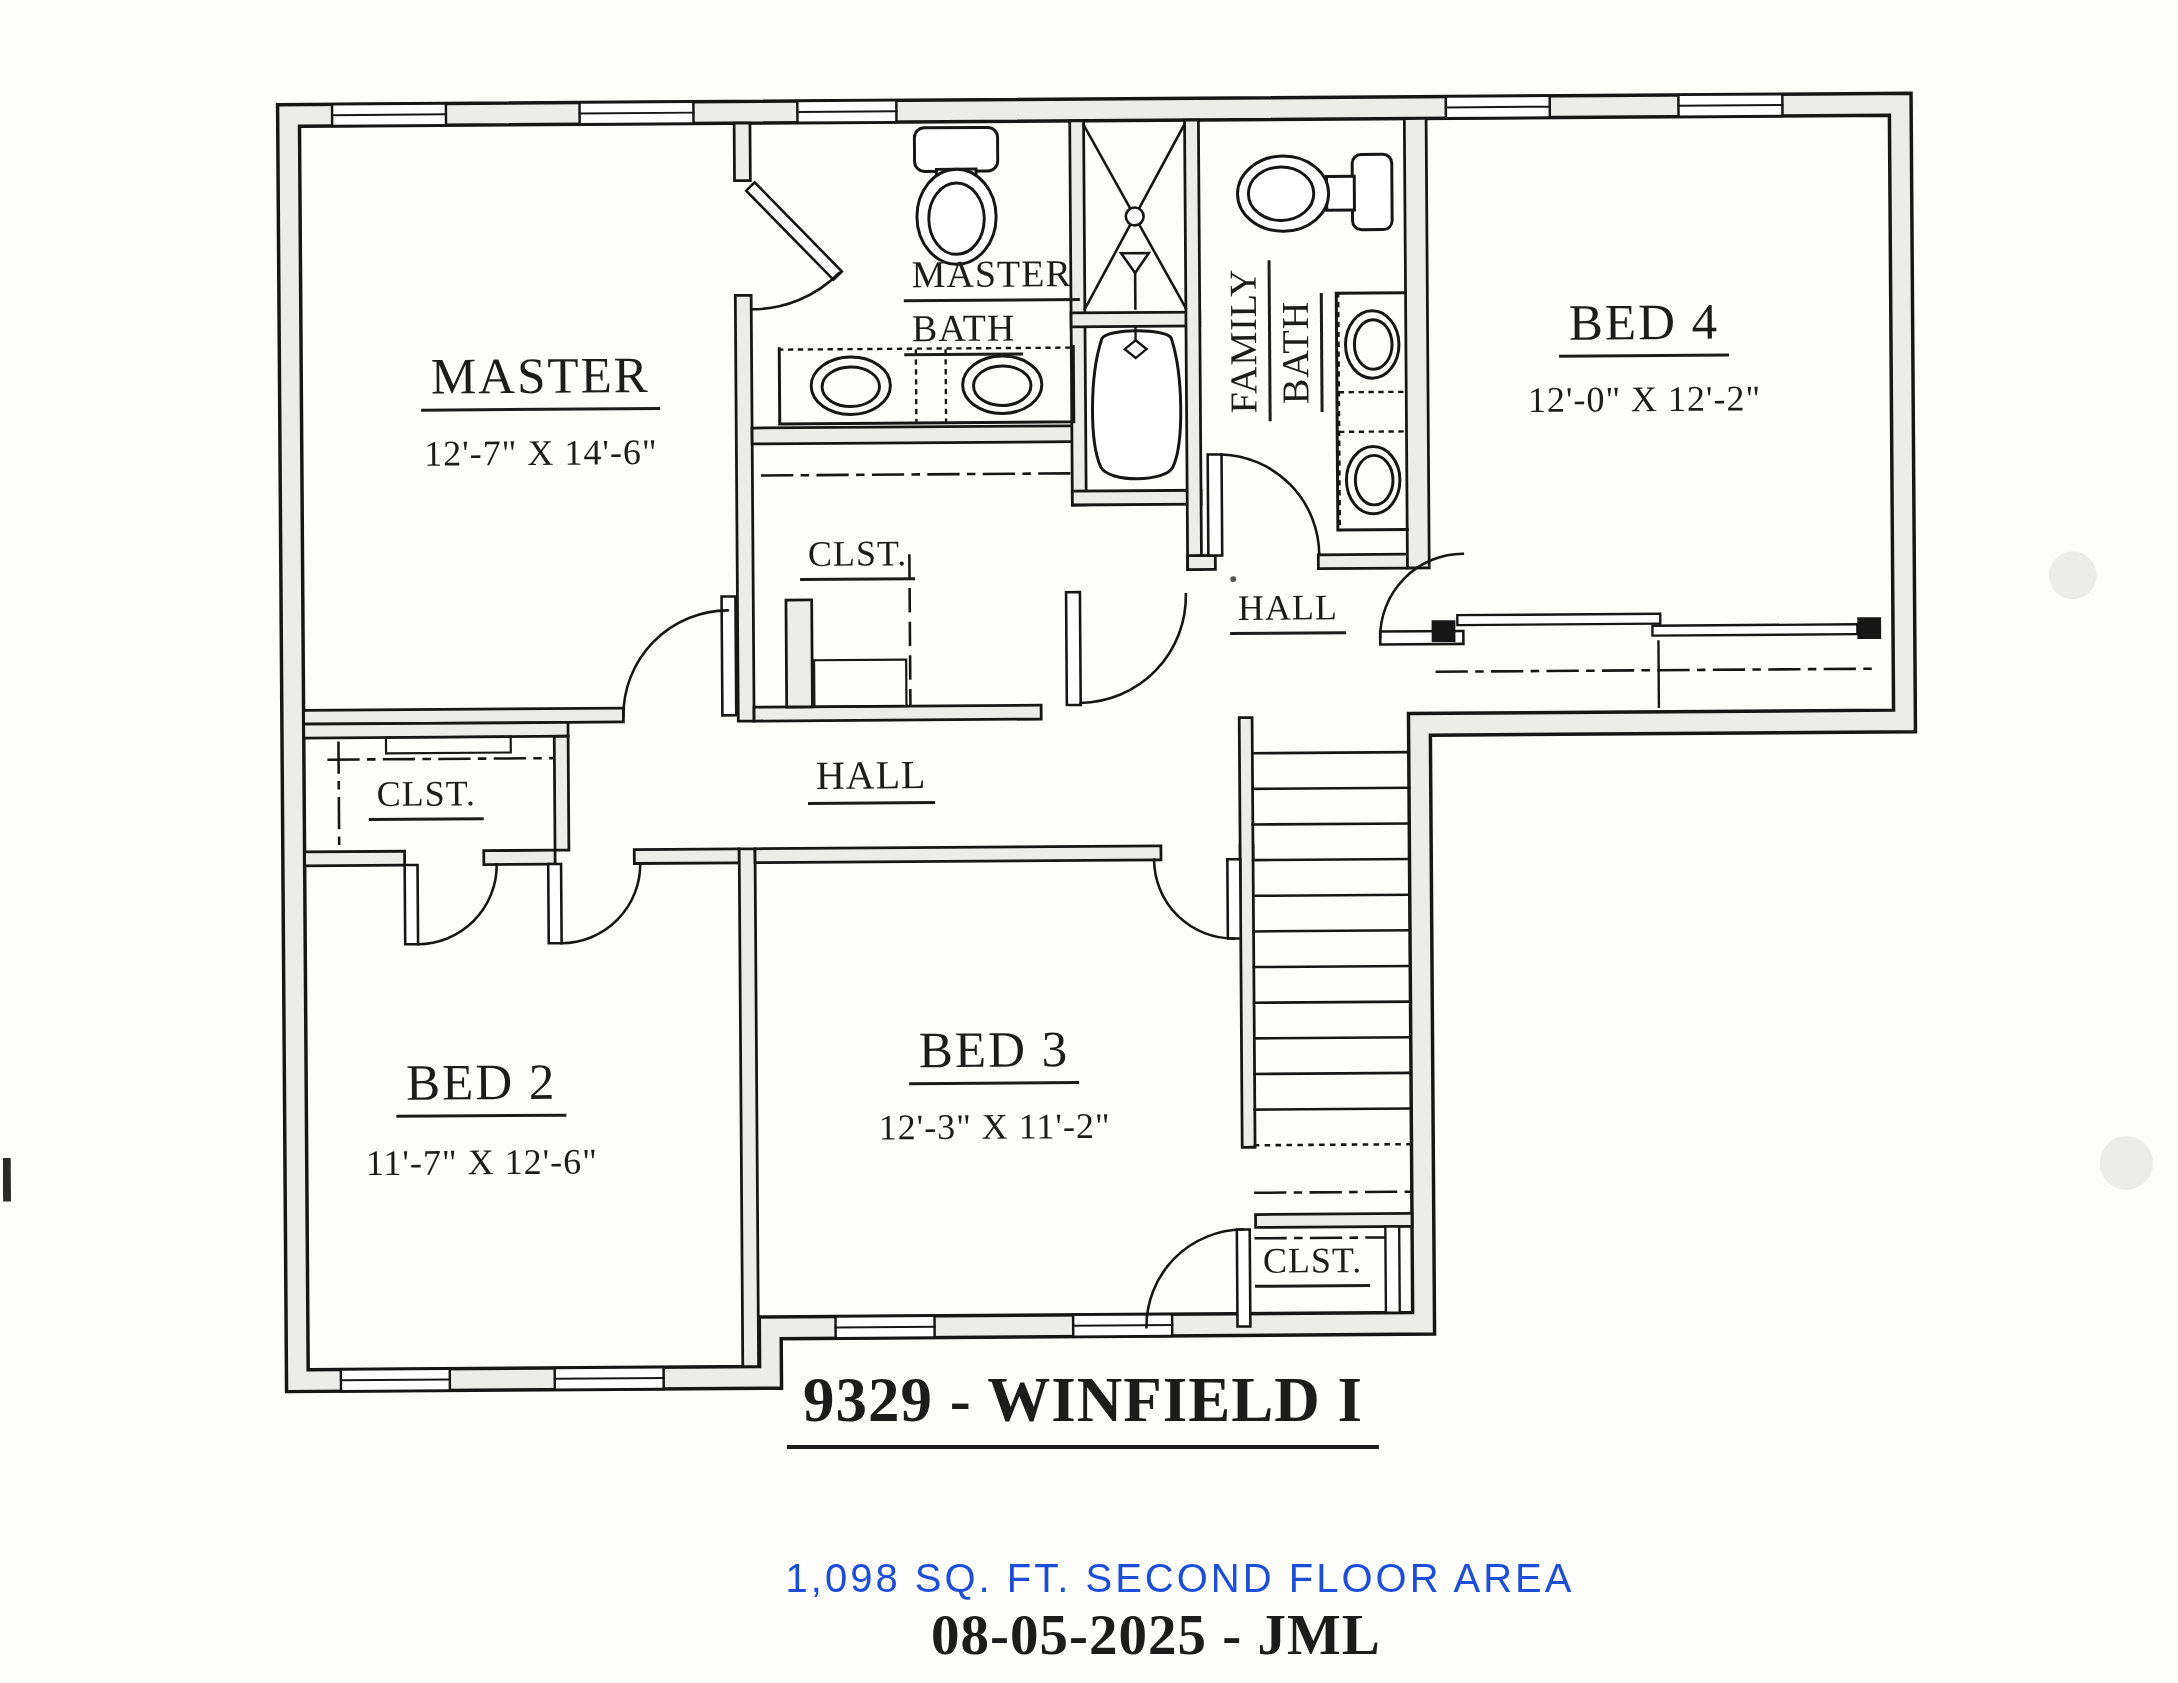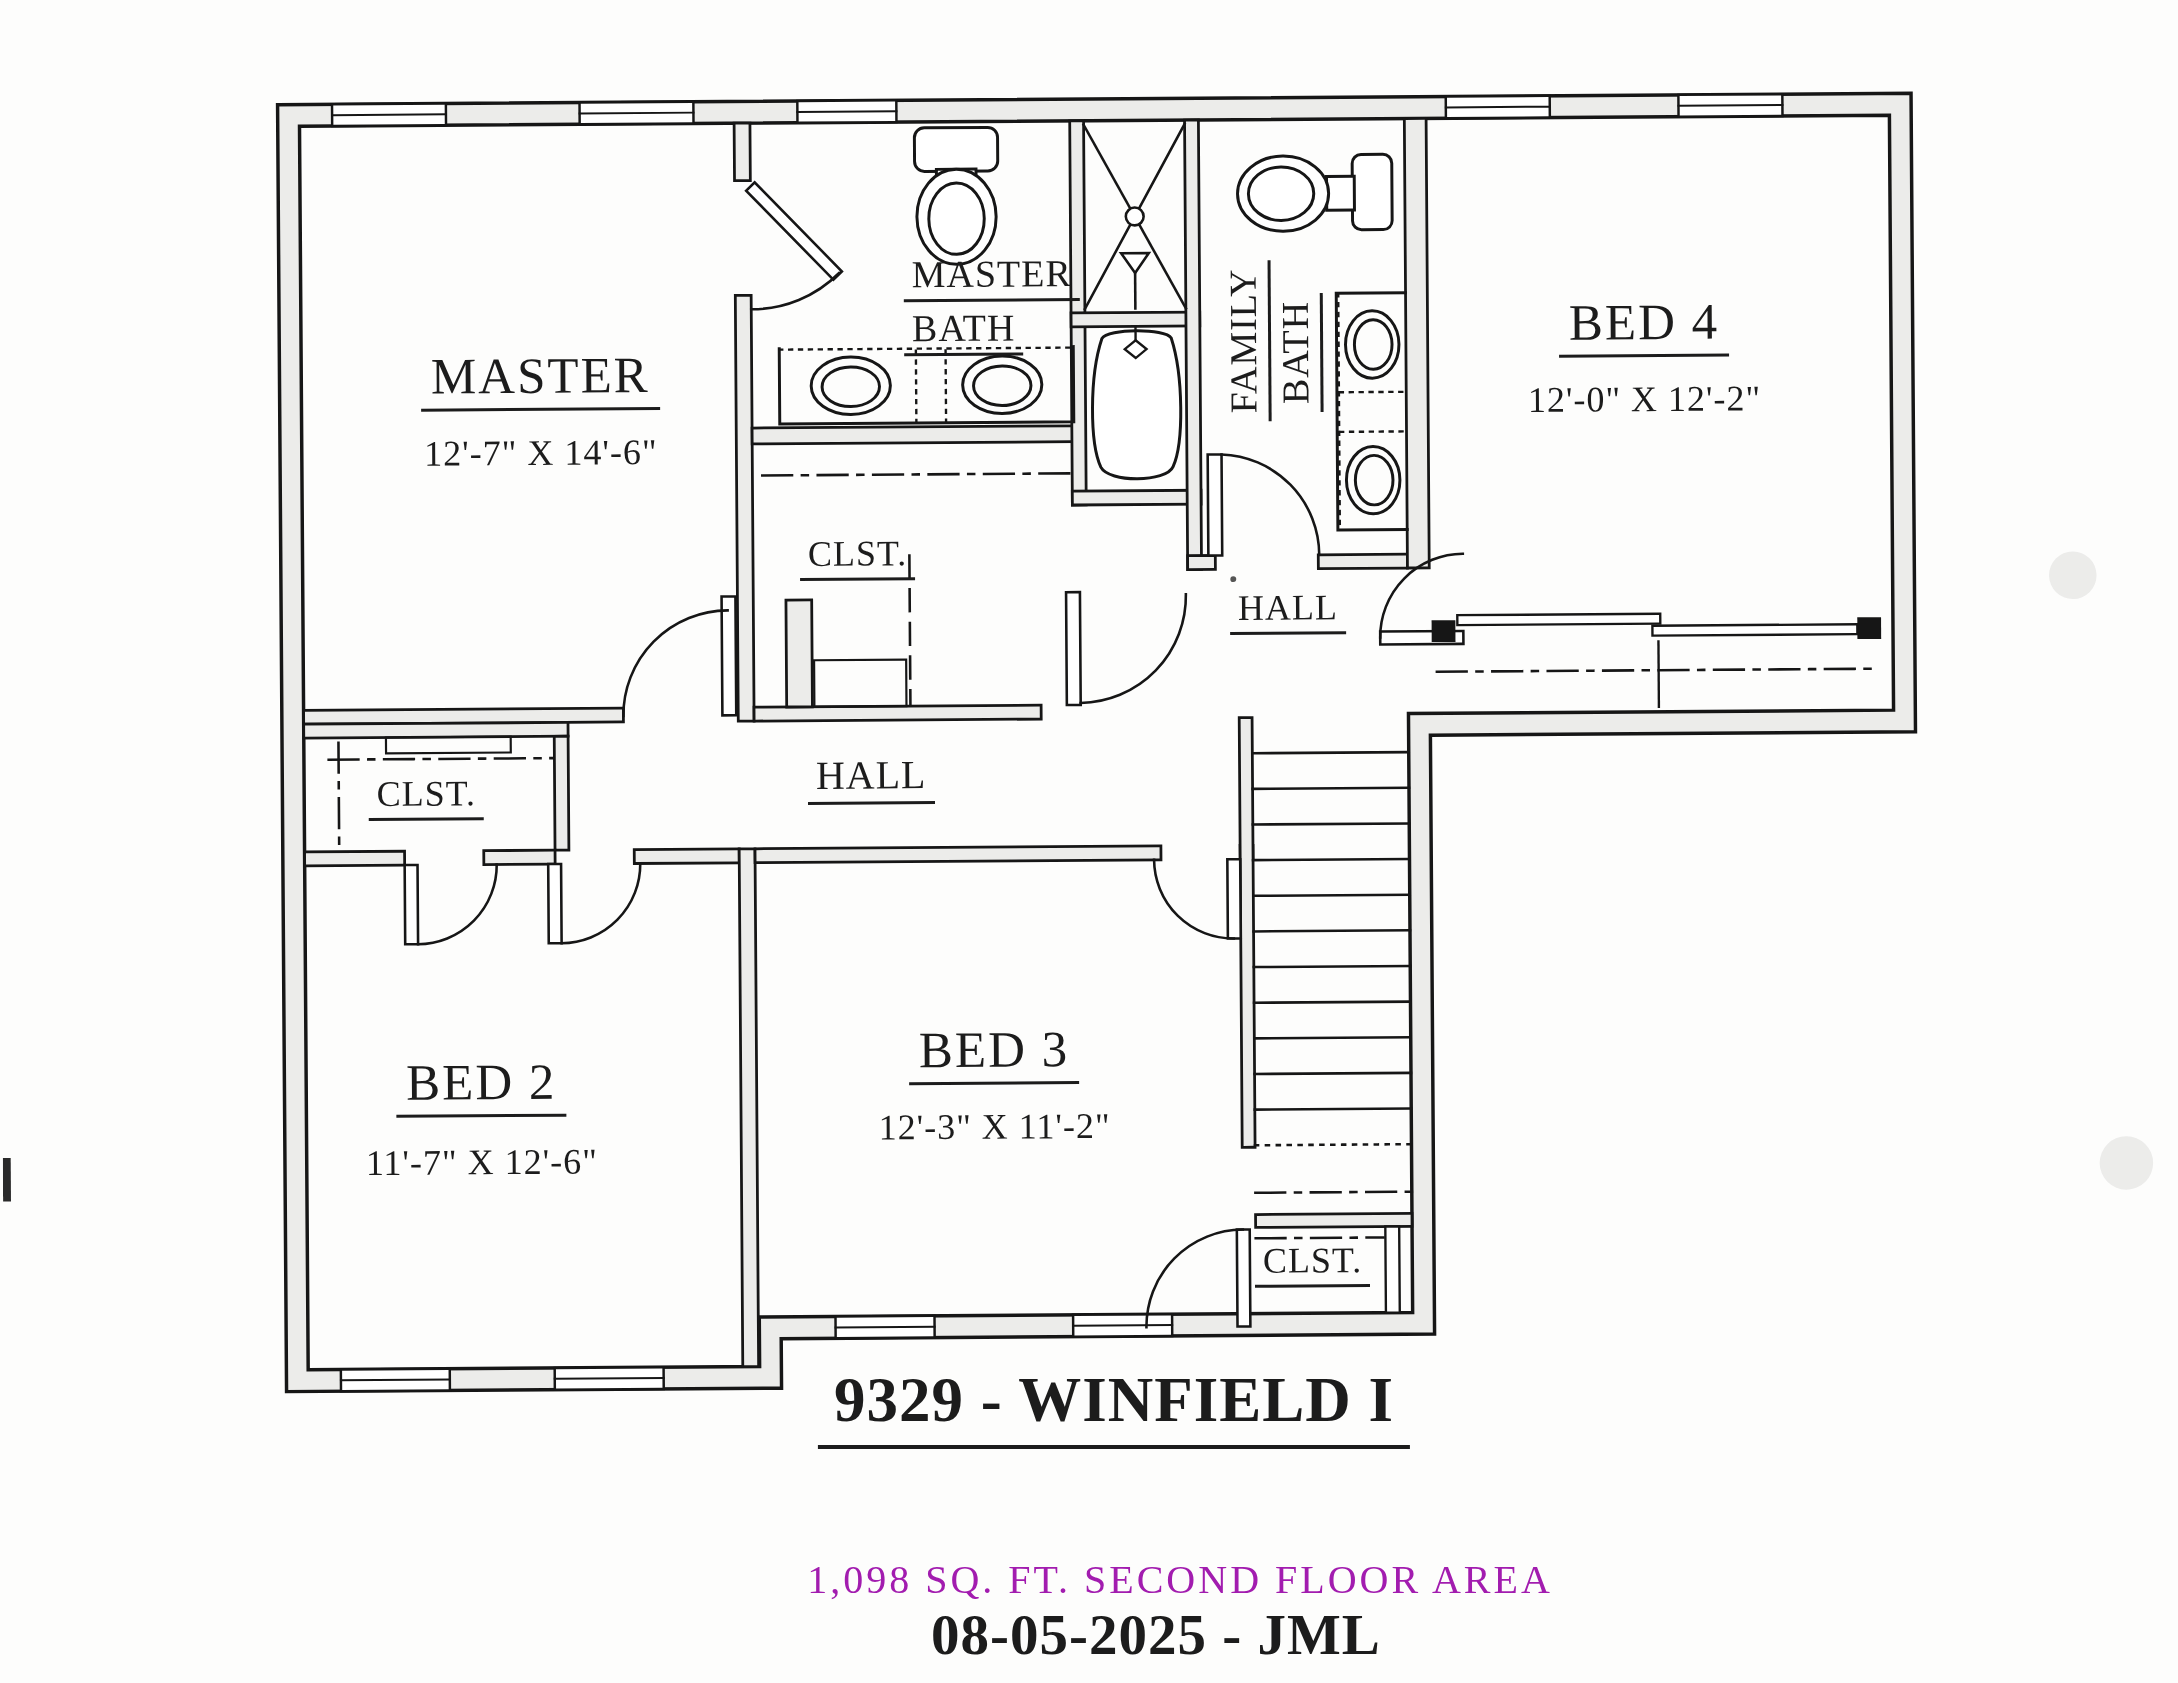--- a/index.html
+++ b/index.html
@@ -7,21 +7,21 @@
         font-family:"Liberation Serif", serif;color:#1c1c1c;}
   #plan{position:absolute;inset:0;transform:rotate(-0.4deg);transform-origin:50% 45%;}
   #plan svg{position:absolute;left:0;top:0;}
   .lbl{position:absolute;white-space:nowrap;color:#1c1c1c;}
   .ctr{transform:translateX(-50%);}
   .rname{font-size:51px;letter-spacing:2px;border-bottom:3px solid #1c1c1c;padding:0 10px 3px;}
   .rdims{font-size:36px;letter-spacing:1px;}
   .small-u{font-size:36px;letter-spacing:1px;border-bottom:3px solid #1c1c1c;padding:0 8px 3px;}
   .vert{transform:translate(-50%,-50%) rotate(-90deg);}
   .t-big{font-size:63px;font-weight:bold;letter-spacing:1px;border-bottom:4px solid #1c1c1c;padding:0 16px 8px;}
-  .t-area{font-family:Liberation Serif, serif;font-size:40px;letter-spacing:3px;color:#a21caf;}
+  .t-area{font-family:Liberation Sans, sans-serif;font-size:40px;letter-spacing:3px;color:#1d4ed8;}
   .t-date{font-size:57px;font-weight:bold;letter-spacing:1px;}
 </style>
 </head>
 <body>
 
 <div id="page">
   <div id="plan">
 
     <svg width="2178" height="1683" viewBox="0 0 2200 1700">
       <g stroke-linecap="square">
@@ -236,17 +236,17 @@
 
     <div class="lbl ctr rname" style="left:479px;top:1049px;">BED 2</div>
     <div class="lbl ctr rdims" style="left:479px;top:1137px;">11'-7" X 12'-6"</div>
 
     <div class="lbl ctr rname" style="left:992px;top:1020px;">BED 3</div>
     <div class="lbl ctr rdims" style="left:992px;top:1105px;">12'-3" X 11'-2"</div>
 
     <div class="lbl ctr small-u" style="left:1309px;top:1241px;">CLST.</div>
   </div>
 
-  <div class="lbl ctr t-big" style="left:1114px;top:1364px;">9329 - WINFIELD I</div>
+  <div class="lbl ctr t-big" style="left:1083px;top:1364px;">9329 - WINFIELD I</div>
   <div class="lbl ctr t-area" style="left:1180px;top:1556px;">1,098 SQ. FT. SECOND FLOOR AREA</div>
   <div class="lbl ctr t-date" style="left:1156px;top:1602px;">08-05-2025 - JML</div>
 </div>
 
 
 </body></html>

